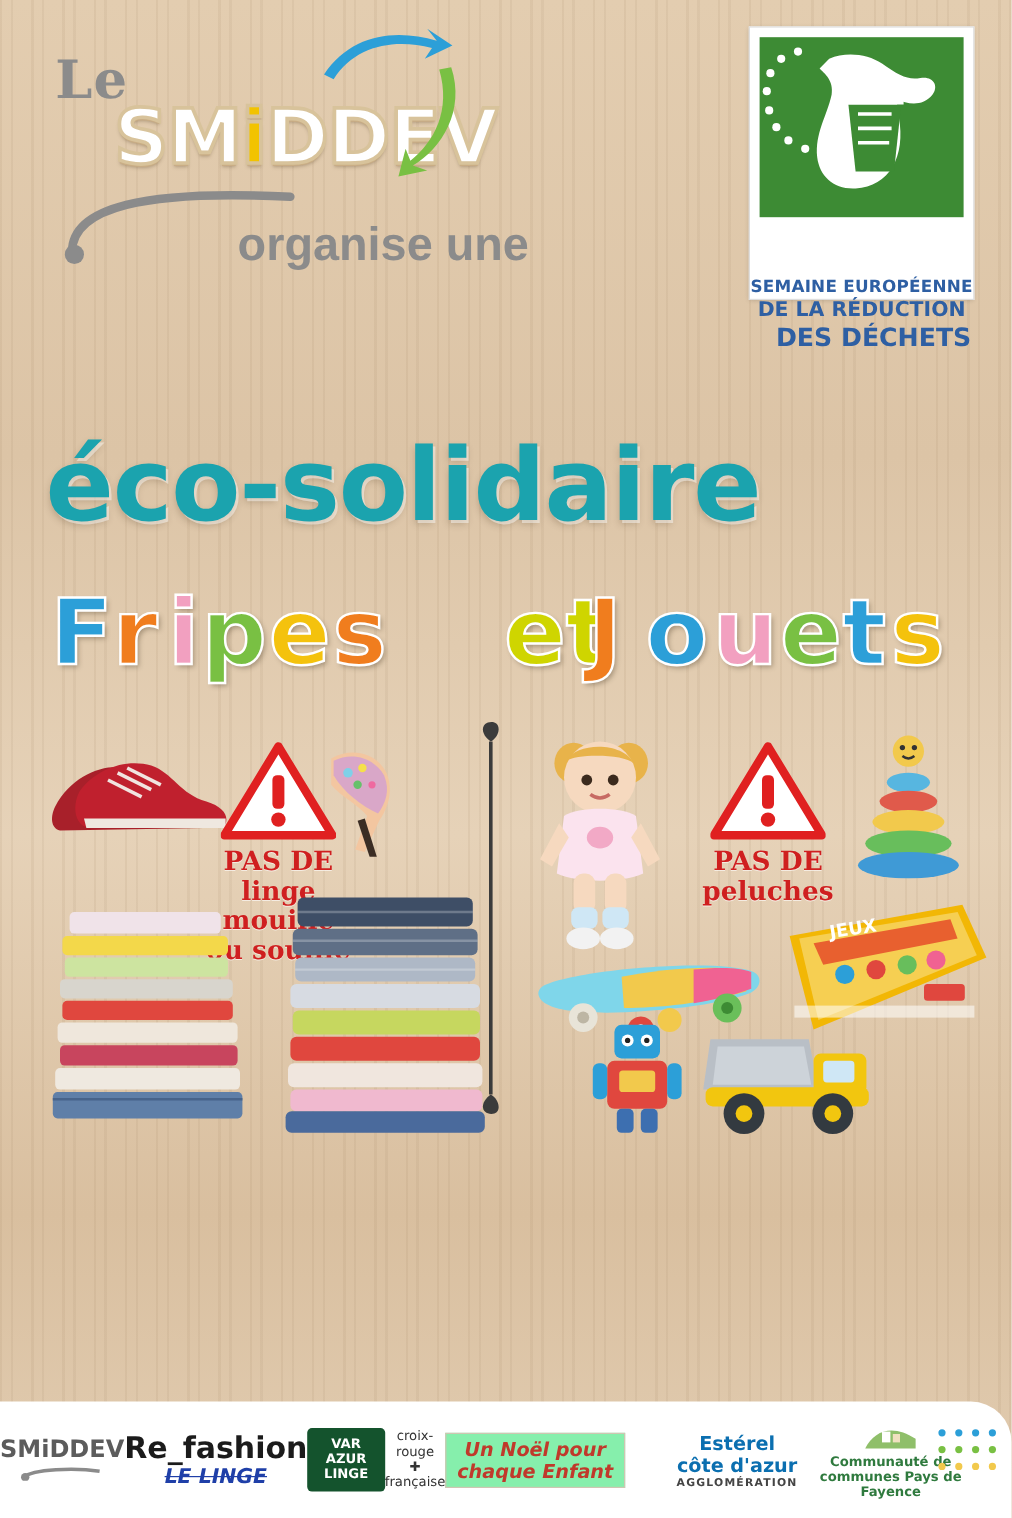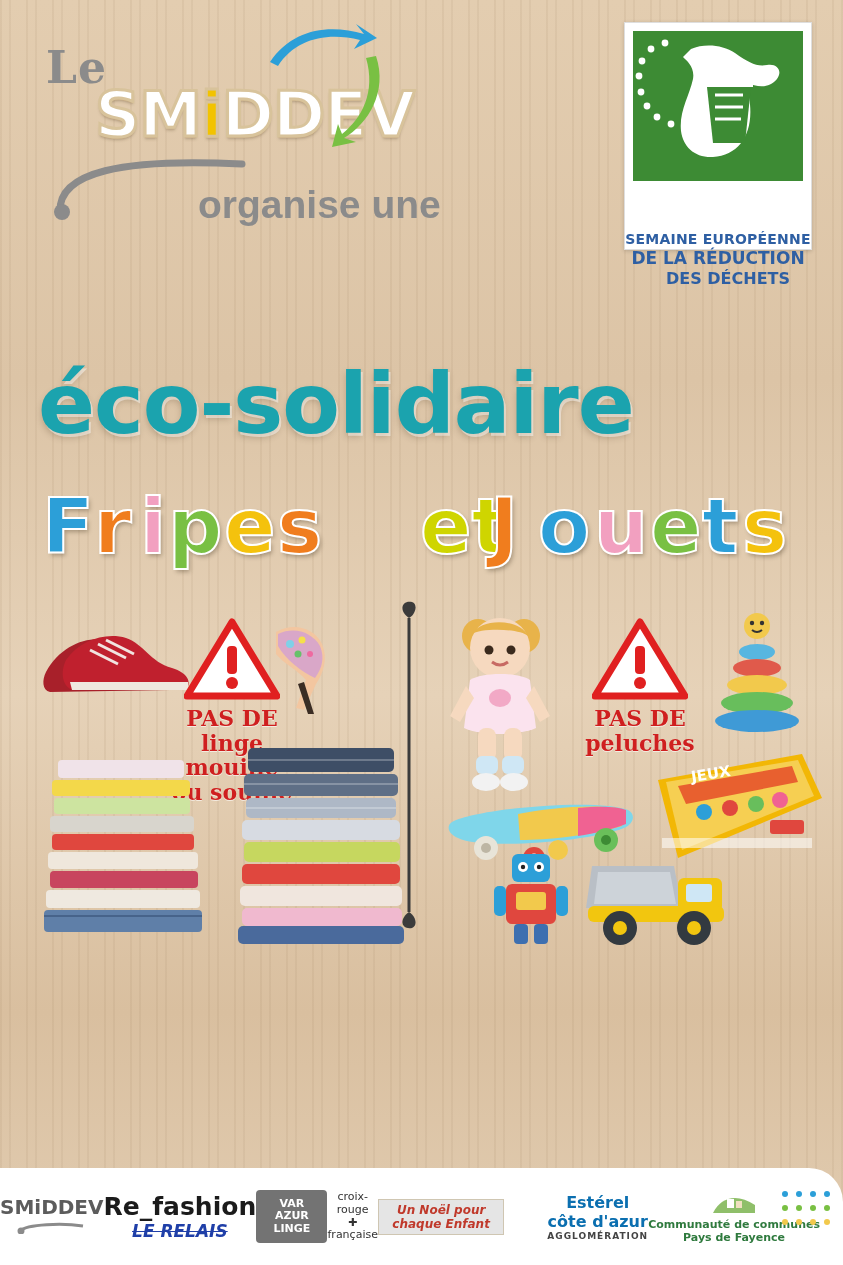--- a/index.html
+++ b/index.html
@@ -58,21 +58,21 @@
   .serd-stars{position:absolute;left:10px;top:14px;width:52px;height:120px;}
   .serd-hand{position:absolute;left:46px;top:16px;width:122px;height:124px;}
   .serd-txt{
     position:absolute;left:0;top:160px;width:186px;text-align:center;
     color:#2e5fa3;font-family:"DejaVu Sans",sans-serif;font-weight:bold;
     line-height:1.22;
     margin-top:48px;
   }
   .serd-txt .l1{font-size:14px;letter-spacing:.2px;}
   .serd-txt .l2{font-size:17px;}
-  .serd-txt .l3{font-size:16px;padding-left:20px;}
+  .serd-txt .l3{font-size:21px;padding-left:20px;}
 
   
   .t1,.t2{
     position:absolute;left:38px;width:790px;
     font-family:"DejaVu Sans",sans-serif;font-weight:bold;
     color:#1ba3ae;font-size:84px;letter-spacing:-1px;line-height:1;
     text-shadow:2px 3px 0 rgba(255,255,255,.45), 0 4px 6px rgba(80,60,35,.25);
   }
   .t1{top:268px;}
   .t2{top:362px;}
@@ -139,27 +139,27 @@
   .logos{
     position:absolute;left:0;top:0;width:820px;height:97px;
     display:flex;align-items:center;justify-content:space-around;
   }
   .flogo{text-align:center;font-family:"DejaVu Sans",sans-serif;}
 
   .fl-smiddev{font-size:20px;font-weight:bold;color:#5c5c5c;}
   .fl-refashion{font-size:25px;color:#1b1b1b;font-weight:bold;}
   .fl-relais{font-size:17px;color:#1f3fa8;font-weight:bold;font-style:italic;text-decoration:line-through;}
   .fl-var{
-    background:#737373;color:#fff;font-size:11px;font-weight:bold;line-height:1.1;
+    background:#14532d;color:#fff;font-size:11px;font-weight:bold;line-height:1.1;
     padding:8px 6px;border-radius:4px;
   }
   .fl-croix{font-size:11px;color:#333;line-height:1.15;}
   .fl-noel{
-    background:#e5e5e5;border:1px solid #cfc6b2;padding:3px 6px;
-    font-size:12px;color:#c0392b;font-weight:bold;font-style:italic;
+    background:#86efac;border:1px solid #cfc6b2;padding:3px 6px;
+    font-size:16px;color:#c0392b;font-weight:bold;font-style:italic;
   }
   .fl-est{font-size:16px;color:#0b6fb0;font-weight:bold;padding-left:43px;}
   .fl-est small{display:block;font-size:9px;color:#444;letter-spacing:1px;font-weight:bold;}
   .fl-fayence{font-size:11px;color:#2f7a3e;font-weight:bold;line-height:1.15;}
 </style>
 </head>
 <body>
 
 <div class="poster">
 
@@ -402,21 +402,21 @@
       <div class="flogo">
         <div class="fl-smiddev">SMiDDEV</div>
         <svg width="70" height="12" viewBox="0 0 70 12">
           <path d="M3 9 C 10 2, 46 1, 66 4" stroke="#8b8b8b" stroke-width="3" fill="none"></path>
           <circle cx="4" cy="9" r="3.5" fill="#8b8b8b"></circle>
         </svg>
       </div>
 
       <div class="flogo">
         <div class="fl-refashion">Re_fashion</div>
-        <div class="fl-relais">LE RELAIS</div>
+        <div class="fl-relais">LE LINGE</div>
       </div>
 
       <div class="flogo">
         <div class="fl-var">VAR AZUR LINGE</div>
       </div>
 
       <div class="flogo">
         <div class="fl-croix">croix-rouge</div>
         <div class="fl-croix cross">✚</div>
         <div class="fl-croix">française</div>

